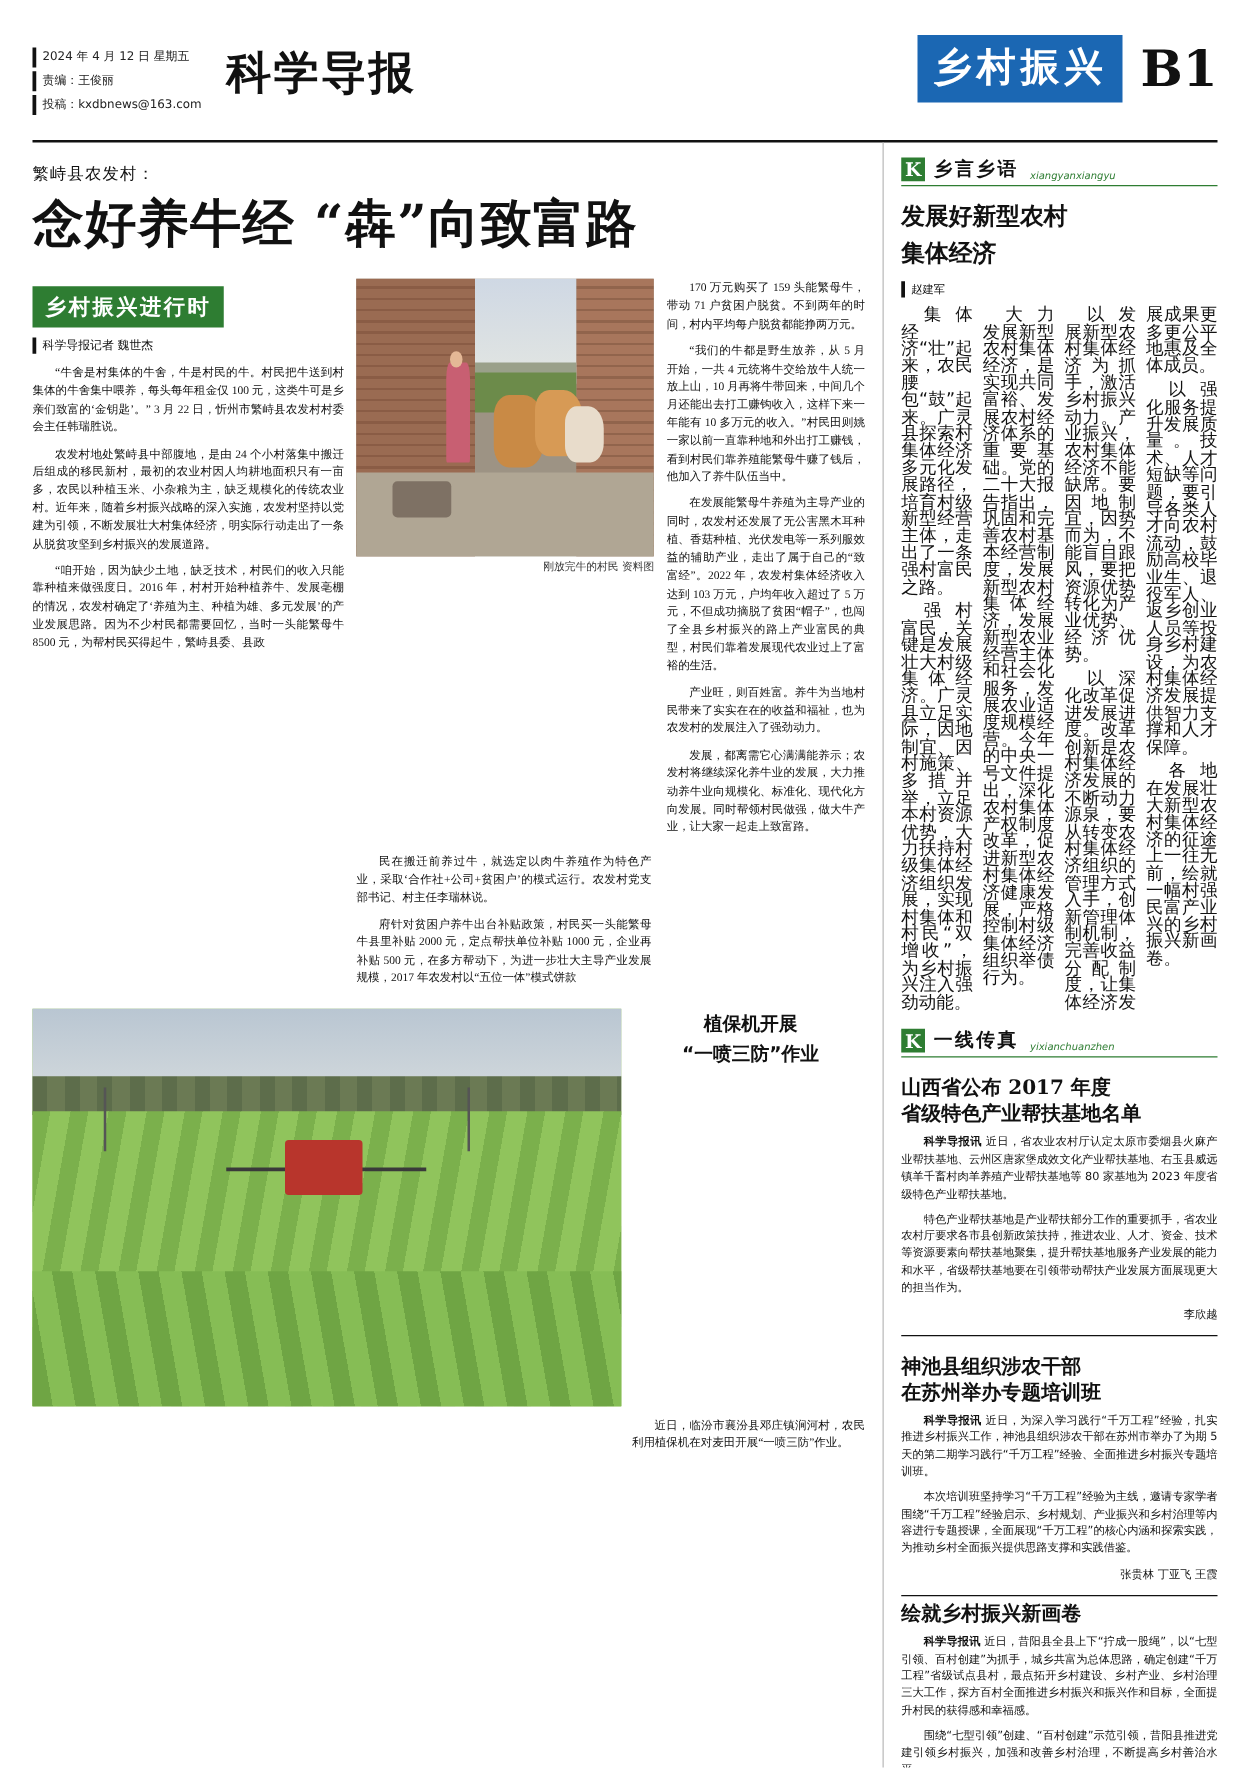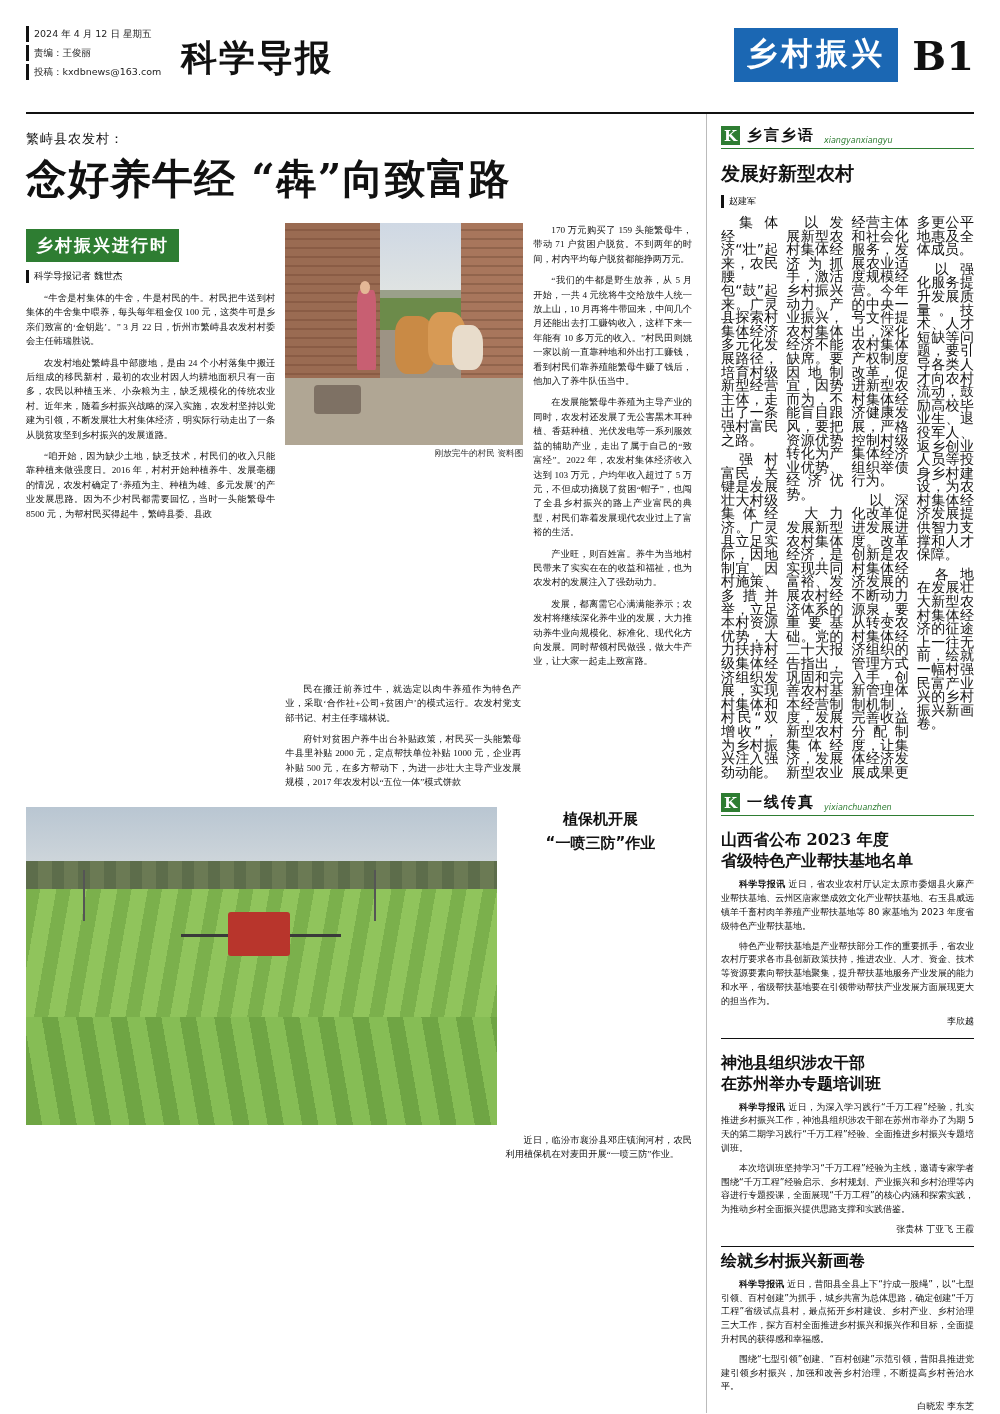--- a/index.html
+++ b/index.html
@@ -9,21 +9,21 @@
     background:#ffffff;
     font-family:"DejaVu Sans","Liberation Sans",sans-serif;
     color:#111;
     position:relative;
     overflow:hidden;
   }
   .page { position:relative; width:1000px; height:1414px; padding:0; }
 
   
   .masthead { position:relative; height:92px; border-bottom:2px solid #111; margin:22px 26px 0 26px; }
-  .mh-meta { position:absolute; left:0; top:4px; font-size:9.5px; line-height:16px; color:#222; }
+  .mh-meta { position:absolute; left:0; top:16px; font-size:9.5px; line-height:16px; color:#222; }
   .mh-meta div { border-left:3px solid #111; padding-left:5px; margin-bottom:3px; }
   .mh-title { position:absolute; left:155px; top:12px; font-family:"DejaVu Serif","Liberation Serif",serif; font-weight:bold; font-size:36px; letter-spacing:2px; color:#111; }
   .mh-right { position:absolute; right:0; top:6px; display:flex; align-items:center; gap:14px; }
   .mh-badge { background:#1b67b3; color:#fff; font-family:"DejaVu Serif","Liberation Serif",serif; font-weight:bold; font-size:31px; letter-spacing:4px; padding:5px 12px 7px 12px; }
   .mh-page { font-family:"DejaVu Serif","Liberation Serif",serif; font-weight:bold; font-size:40px; color:#111; }
 
   
   .body-wrap { position:relative; margin:0 26px; display:flex; }
   .left-col { width:680px; padding-right:14px; }
   .right-col { width:268px; border-left:1px solid #bbb; padding-left:14px; }
@@ -192,40 +192,41 @@
 
     <div class="right-col">
 
       <div class="rc-head">
         <span class="rc-k">K</span>
         <span class="rc-cn">乡言乡语</span>
         <span class="rc-py">xiangyanxiangyu</span>
       </div>
 
       <div class="rc-title">发展好新型农村</div>
+      <div class="rc-title" style="margin-top:-6px;">集体经济</div>
       <div class="rc-author">赵建军</div>
 
       <div class="rc-vert">
         <p>集体经济“壮”起来，农民腰包“鼓”起来。广灵县探索村集体经济多元化发展路径，培育村级新型经营主体，走出了一条强村富民之路。</p>
         <p>强村富民，关键是发展壮大村级集体经济。广灵县立足实际，因地制宜、因村施策、多措并举，立足本村资源优势，大力扶持村级集体经济组织发展，实现村集体和村民“双增收”，为乡村振兴注入强劲动能。</p>
+        <p>大力发展新型农村集体经济，是实现共同富裕、发展农村经济体系的重要基础。党的二十大报告指出，巩固和完善农村基本经营制度，发展新型农村集体经济，发展新型农业经营主体和社会化服务，发展农业适度规模经营。今年的中央一号文件提出，深化农村集体产权制度改革，促进新型农村集体经济健康发展，严格控制村级集体经济组织举债行为。</p>
         <p>以发展新型农村集体经济为抓手，激活乡村振兴动力。产业振兴，农村集体经济不能缺席。要因地制宜，因势而为，不能盲目跟风，要把资源优势转化为产业优势、经济优势。</p>
-        <p>大力发展新型农村集体经济，是实现共同富裕、发展农村经济体系的重要基础。党的二十大报告指出，巩固和完善农村基本经营制度，发展新型农村集体经济，发展新型农业经营主体和社会化服务，发展农业适度规模经营。今年的中央一号文件提出，深化农村集体产权制度改革，促进新型农村集体经济健康发展，严格控制村级集体经济组织举债行为。</p>
         <p>以深化改革促进发展进度。改革创新是农村集体经济发展的不断动力源泉，要从转变农村集体经济组织的管理方式入手，创新管理体制机制，完善收益分配制度，让集体经济发展成果更多更公平地惠及全体成员。</p>
         <p>以强化服务提升发展质量。技术、人才短缺等问题，要引导各类人才向农村流动，鼓励高校毕业生、退役军人、返乡创业人员等投身乡村建设，为农村集体经济发展提供智力支撑和人才保障。</p>
         <p>各地在发展壮大新型农村集体经济的征途上一往无前，绘就一幅村强民富产业兴的乡村振兴新画卷。</p>
       </div>
 
       <div class="rc-head" style="margin-top:14px;">
         <span class="rc-k">K</span>
         <span class="rc-cn">一线传真</span>
         <span class="rc-py">yixianchuanzhen</span>
       </div>
 
       <div>
-        <div class="rc-sub">山西省公布 2023 年度</div>
+        <div class="rc-sub">山西省公布 2017 年度</div>
         <div class="rc-sub" style="margin-top:-8px;">省级特色产业帮扶基地名单</div>
         <div class="rc-body">
           <p><b>科学导报讯</b> <span>近日，省农业农村厅认定太原市委烟县火麻产业帮扶基地、云州区唐家堡成效文化产业帮扶基地、右玉县威远镇羊千畜村肉羊养殖产业帮扶基地等 80 家基地为 2023 年度省级特色产业帮扶基地。</span></p>
           <p>特色产业帮扶基地是产业帮扶部分工作的重要抓手，省农业农村厅要求各市县创新政策扶持，推进农业、人才、资金、技术等资源要素向帮扶基地聚集，提升帮扶基地服务产业发展的能力和水平，省级帮扶基地要在引领带动帮扶产业发展方面展现更大的担当作为。</p>
         </div>
         <div class="rc-sign">李欣越</div>
       </div>
       <hr class="hr-dark">
 
       <div>

